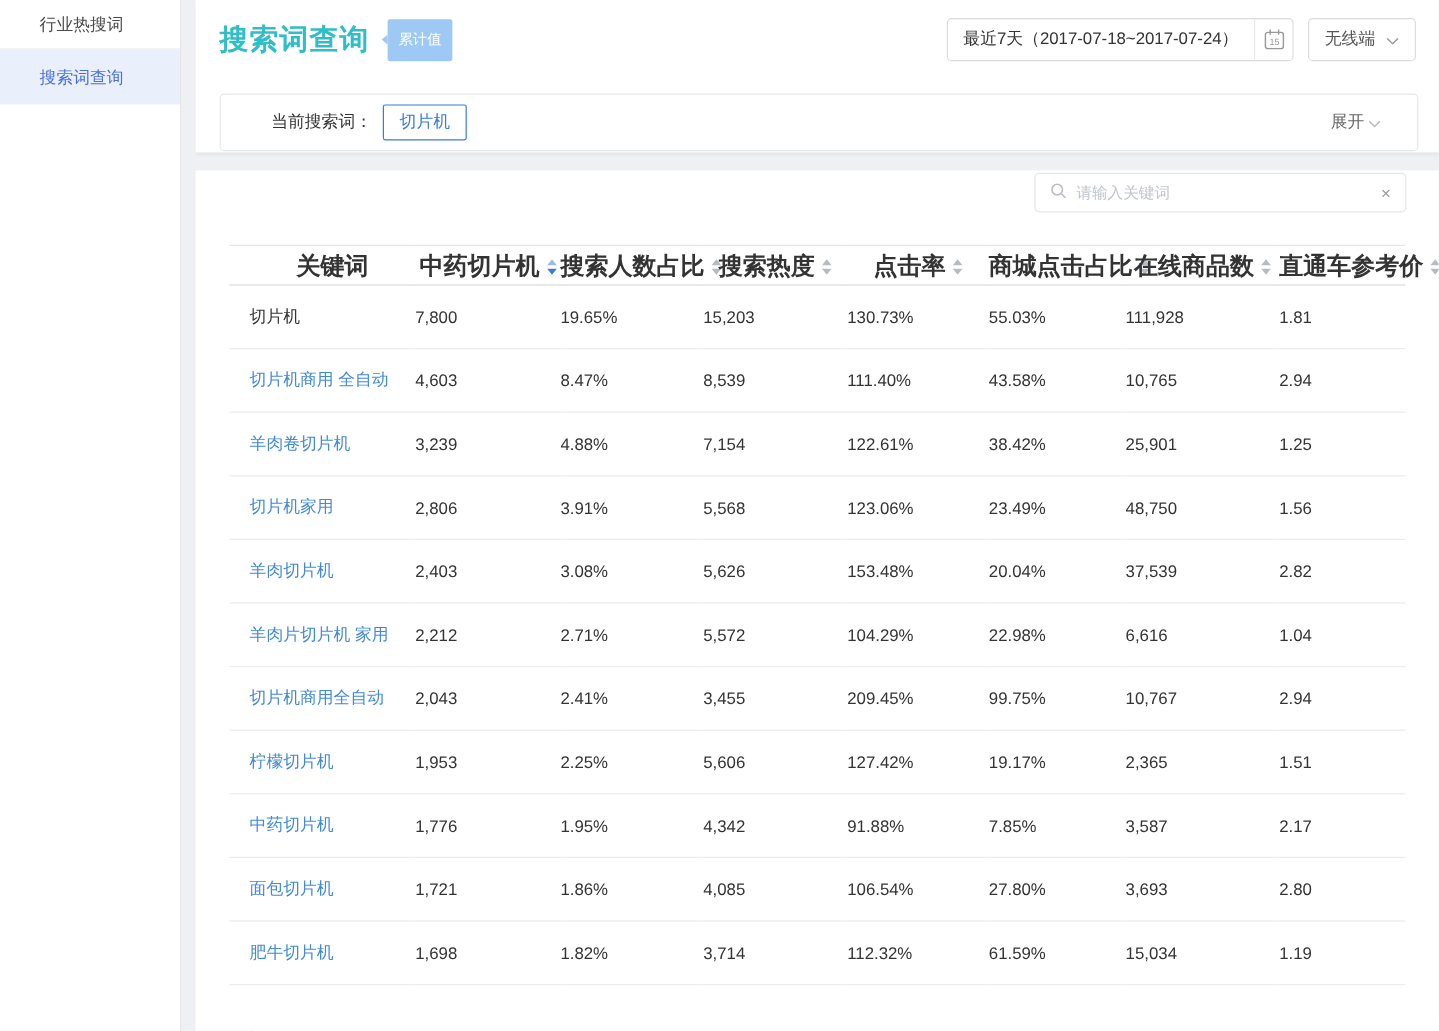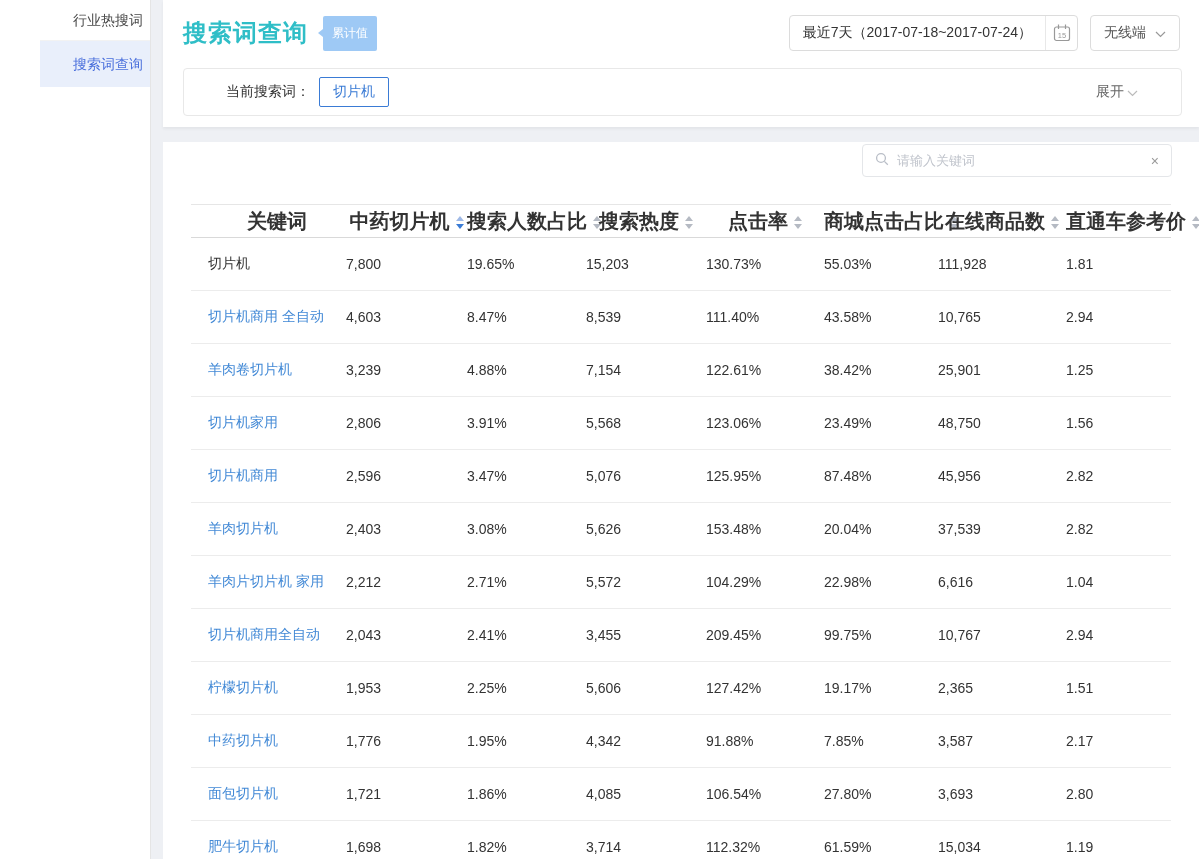--- a/index.html
+++ b/index.html
@@ -5,43 +5,43 @@
   * { margin:0; padding:0; box-sizing:border-box; }
   html,body { width:1199px; height:859px; overflow:hidden; }
   body {
     font-family:"Liberation Sans","DejaVu Sans",sans-serif;
     background:#eef0f4; color:#333; position:relative; font-size:14px;
   }
   
   .sidebar { position:absolute; left:0; top:0; width:151px; height:859px;
     background:#fff; border-right:1px solid #e5e5e5; }
   .side-item { height:41px; line-height:41px; padding-left:33px; font-size:14px;
-    color:#4a4a4a; border-bottom:1px solid #f2f2f2; cursor:pointer;margin-left:40px; }
+    color:#4a4a4a; border-bottom:1px solid #f2f2f2; cursor:pointer; }
   .side-item.active { background:#e9effb; color:#4a6fdc; height:46px; line-height:46px;
     border-bottom:none; }
   
   .main { position:absolute; left:163px; top:0; width:1036px; height:859px; }
   .top-section { background:#fff; height:127px; box-shadow:0 2px 3px rgba(0,0,0,0.05); }
   .title-row { display:flex; align-items:center; padding:14px 19px 0 20px; height:52px; }
   .page-title { font-size:24px; font-weight:bold; color:#2fbec7; letter-spacing:1px; }
   .badge { margin-left:15px; background:#9ec9f5; color:#fff; font-size:12px;
     padding:9px 9px; border-radius:2px; position:relative; }
   .badge::before { content:''; position:absolute; left:-5px; top:50%; margin-top:-4px;
     border-top:4px solid transparent; border-bottom:4px solid transparent;
     border-right:5px solid #9ec9f5; }
   .controls { margin-left:auto; display:flex; gap:12px; align-items:center; }
   .date-control { display:flex; align-items:stretch; border:1px solid #dcdcdc;
     border-radius:4px; height:36px; background:#fff; cursor:pointer; }
   .date-text { padding:0 13px; font-size:14px; color:#333; display:flex; align-items:center; }
   .calendar-btn { width:32px; display:flex; align-items:center; justify-content:center;
     border-left:1px solid #e8e8e8; }
   .terminal-select { display:flex; align-items:center; gap:9px; border:1px solid #dcdcdc;
     border-radius:4px; height:36px; padding:0 13px; font-size:14px; color:#555; cursor:pointer; }
-  .filter-card { margin:16px 17px 0 20px; height:48px; border:1px solid #e8e8e8;
-    border-radius:4px; display:flex; align-items:center; padding:0 43px 0 42px; background:#fff; }
+  .filter-card { margin:26px 17px 0 20px; height:48px; border:1px solid #e8e8e8;
+    border-radius:4px; display:flex; align-items:center; padding:0 30px 0 42px; background:#fff; }
   .filter-label { font-size:14px; color:#333; }
   .keyword-chip { margin-left:9px; border:1px solid #3a7bd5; color:#3a7bd5; border-radius:2px;
     padding:5px 13px; font-size:14px; background:#fff; cursor:pointer; }
   .expand { margin-left:auto; display:flex; align-items:center; gap:3px; color:#666;
     font-size:14px; cursor:pointer; }
   
   .table-card { margin-top:15px; background:#fff; height:717px; overflow:hidden; }
   .search-box { margin:2px 27px 0 auto; width:310px; height:33px; border:1px solid #e4e6e9;
     border-radius:4px; display:flex; align-items:center; padding:0 12px; background:#fff; }
   .search-box input { border:none; outline:none; flex:1; font-size:13px; color:#000000;
@@ -205,30 +205,20 @@
             <td class="kw-link">切片机家用</td>
             <td>2,806</td>
             <td>3.91%</td>
             <td>5,568</td>
             <td>123.06%</td>
             <td>23.49%</td>
             <td>48,750</td>
             <td>1.56</td>
           </tr>
           <tr>
-            <td class="kw-link">切片机商用</td>
-            <td>2,596</td>
-            <td>3.47%</td>
-            <td>5,076</td>
-            <td>125.95%</td>
-            <td>87.48%</td>
-            <td>45,956</td>
-            <td>2.82</td>
-          </tr>
-          <tr>
             <td class="kw-link">羊肉切片机</td>
             <td>2,403</td>
             <td>3.08%</td>
             <td>5,626</td>
             <td>153.48%</td>
             <td>20.04%</td>
             <td>37,539</td>
             <td>2.82</td>
           </tr>
           <tr>

